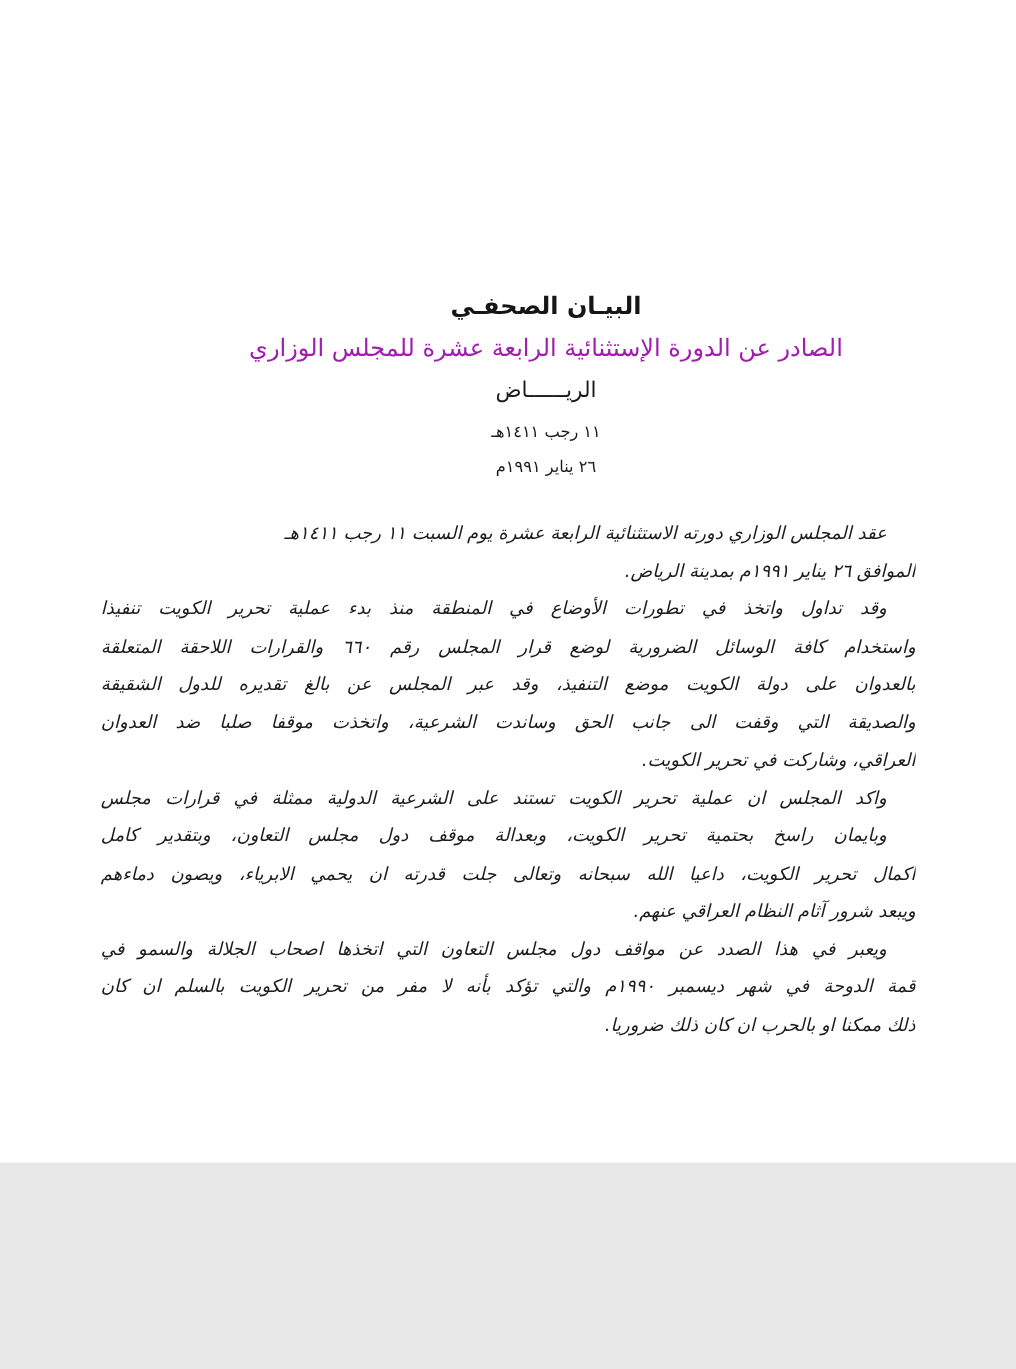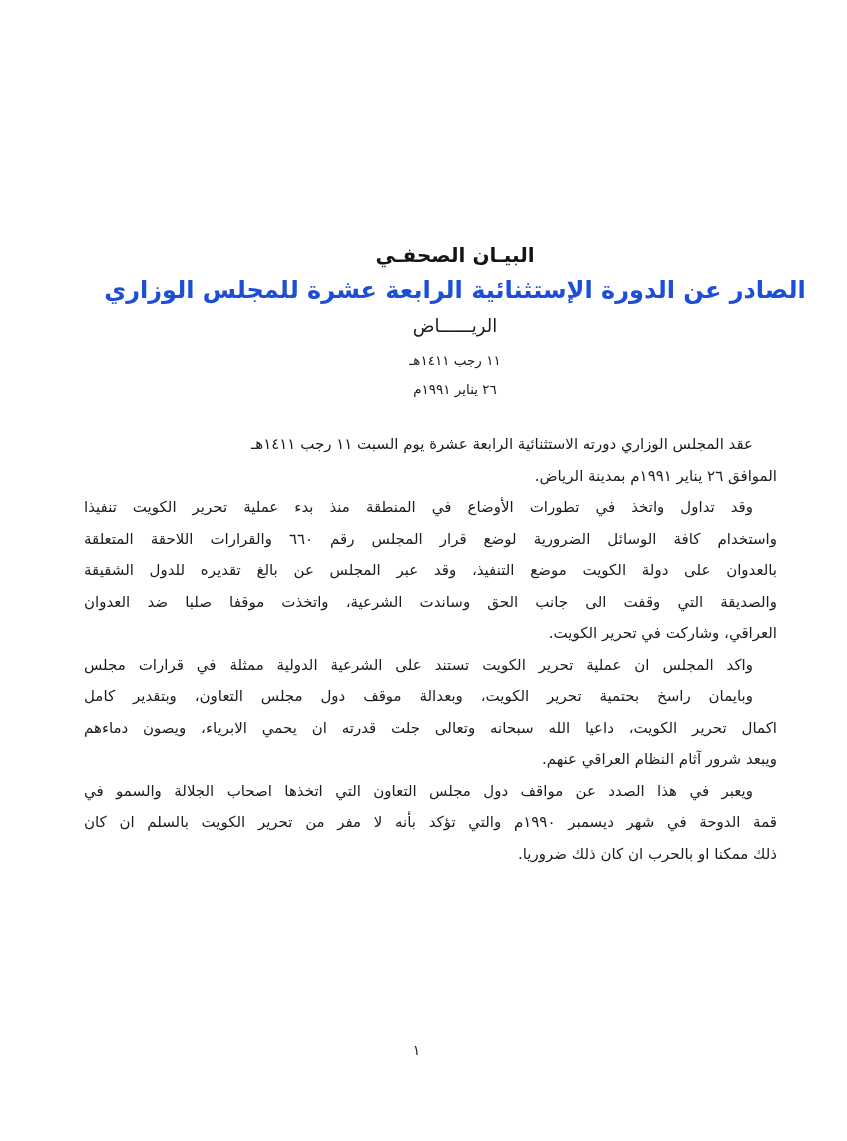--- a/index.html
+++ b/index.html
@@ -1,49 +1,49 @@
 <!DOCTYPE html>
 <html lang="ar" dir="rtl"><head>
 <meta charset="utf-8">
 <style>
   html,body { margin:0; padding:0; background:#e8e8e8; }
   .page {
     position:relative;
-    width:847px; height:1141px;
+    width:847px; height:969px;
     margin:0 auto;
     background:#ffffff;
     color:#1c1c1c;
     font-family:"DejaVu Sans", sans-serif;
     direction:rtl;
     overflow:hidden;
   }
   .doc-header {
     position:absolute;
     top:242px; right:25px; left:88px;
     text-align:center;
   }
   .title-main {
     font-size:20px; font-weight:bold;
     line-height:26px; margin-bottom:9px;
     color:#151515;
   }
   .title-sub {
-    font-size:24px; font-weight:bold;
+    font-size:20px; font-weight:normal;
     line-height:26px; margin-bottom:11px;
-    color:#1d4ed8;
+    color:#a21caf;
   }
   .location-line {
     font-size:18px; line-height:24px; margin-bottom:8px;
   }
   .date-line {
     font-size:13.5px; line-height:29px;
   }
   .doc-body {
     position:absolute;
-    top:429px; right:70px; left:84px;
+    top:429px; right:84px; left:84px;font-style:italic;
   }
   .line {
     height:31.5px; line-height:31.5px;
     font-size:15px;
     white-space:nowrap;
     overflow:hidden;
   }
   .just {
     text-align:justify;
     text-align-last:justify;

